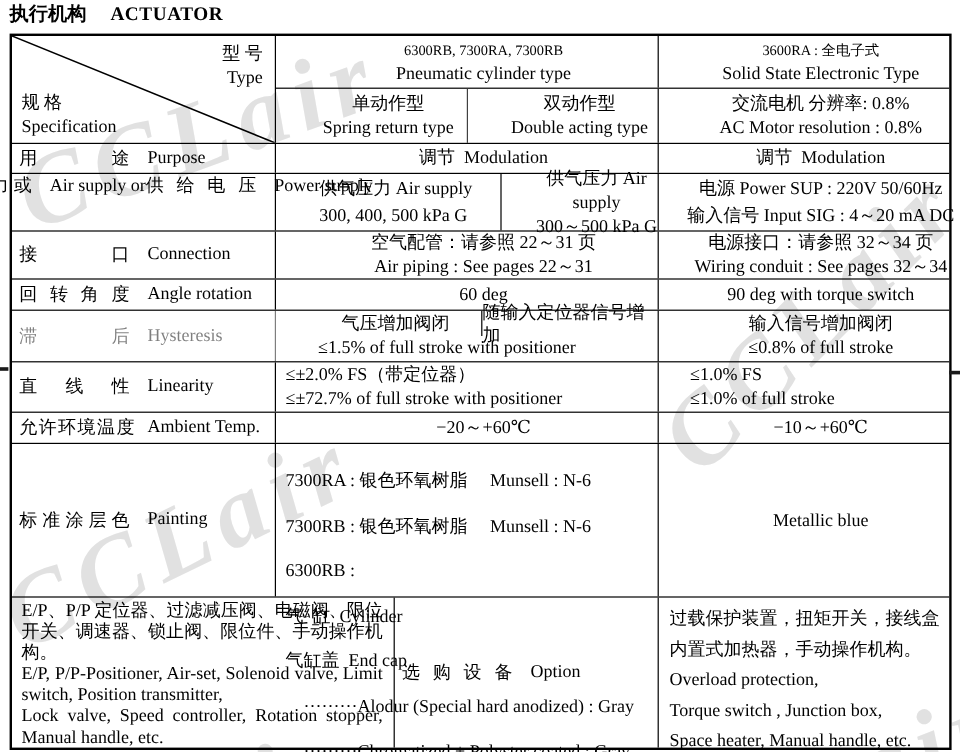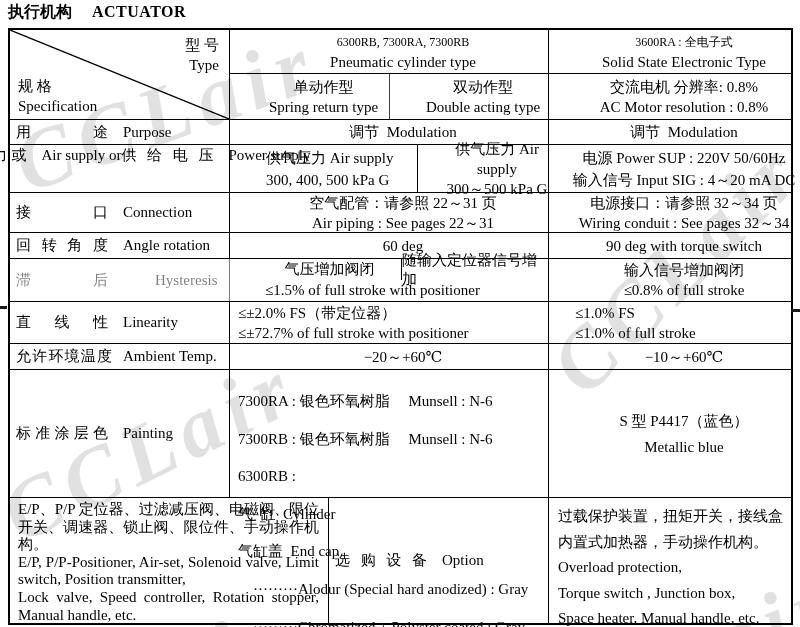--- a/index.html
+++ b/index.html
@@ -51,21 +51,21 @@
   
   .h-purpose{height:25px;} .h-air{height:48px;} .h-conn{height:40px;}
   .h-angle{height:26px;}  .h-hyst{height:43px;} .h-lin{height:42px;}
   .h-amb{height:26px;}    .h-paint{height:128px;} .h-opt{flex:1;}
   .air-m1{width:160px;border-right:1px solid #000;box-sizing:border-box;padding-left:8px;line-height:22px;}
   .hyst-mid{display:flex;flex-direction:column;}
   .hyst-top{display:flex;height:21px;}
   .hyst-s1{width:144px;border-right:1px solid #000;box-sizing:border-box;display:flex;align-items:center;justify-content:center;}
   .hyst-s2{flex:1;display:flex;align-items:center;justify-content:center;}
   .hyst-bot{padding-left:7px;line-height:20px;}
-  .degraded{opacity:.5;filter:blur(.5px);gap:32px;}
+  .degraded{opacity:.5;filter:blur(.5px);}
   .lin-mid{padding-left:8px;}
   .lin-rt{padding-left:26px;}
   .paint-mid{padding:3px 0 0 8px;line-height:17.6px;}
   .paint-mid div{white-space:pre;margin-top:20px;}
   .paint-rt{line-height:26px;}
   .opt-mid{padding:3px 9px 0 8px;line-height:17.6px;}
   .jz{text-align:justify;text-justify:inter-word;}
   .opt-rt{padding:6px 4px 0 9px;line-height:25.5px;}
   .nw{white-space:nowrap;}
 </style>
@@ -253,21 +253,20 @@
       <div class="cell cm paint-mid">
         <div>7300RA : 银色环氧树脂     Munsell : N-6</div>
         <div>7300RB : 银色环氧树脂     Munsell : N-6</div>
         <div>6300RB :</div>
         <div>气  缸  Cylinder</div>
         <div>气缸盖  End cap</div>
         <div>    ·········Alodur (Special hard anodized) : Gray</div>
         <div>    ·········Chromatized + Polyster coated : Gray</div>
       </div>
       <div class="cell crt cc paint-rt">
-        <div>S 型 P4417（蓝色）</div>
         <div>Metallic blue</div>
       </div>
     </div>
 
     <div class="r h-opt">
       <div class="cell cm opt-mid">
         <div class="jz">E/P、P/P 定位器、过滤减压阀、电磁阀、限位开关、调速器、锁止阀、限位件、手动操作机构。</div>
         <div class="jz">E/P, P/P-Positioner, Air-set, Solenoid valve, Limit switch, Position transmitter,</div>
         <div class="jz">Lock valve, Speed controller, Rotation stopper, Manual handle, etc.</div>
       </div>

